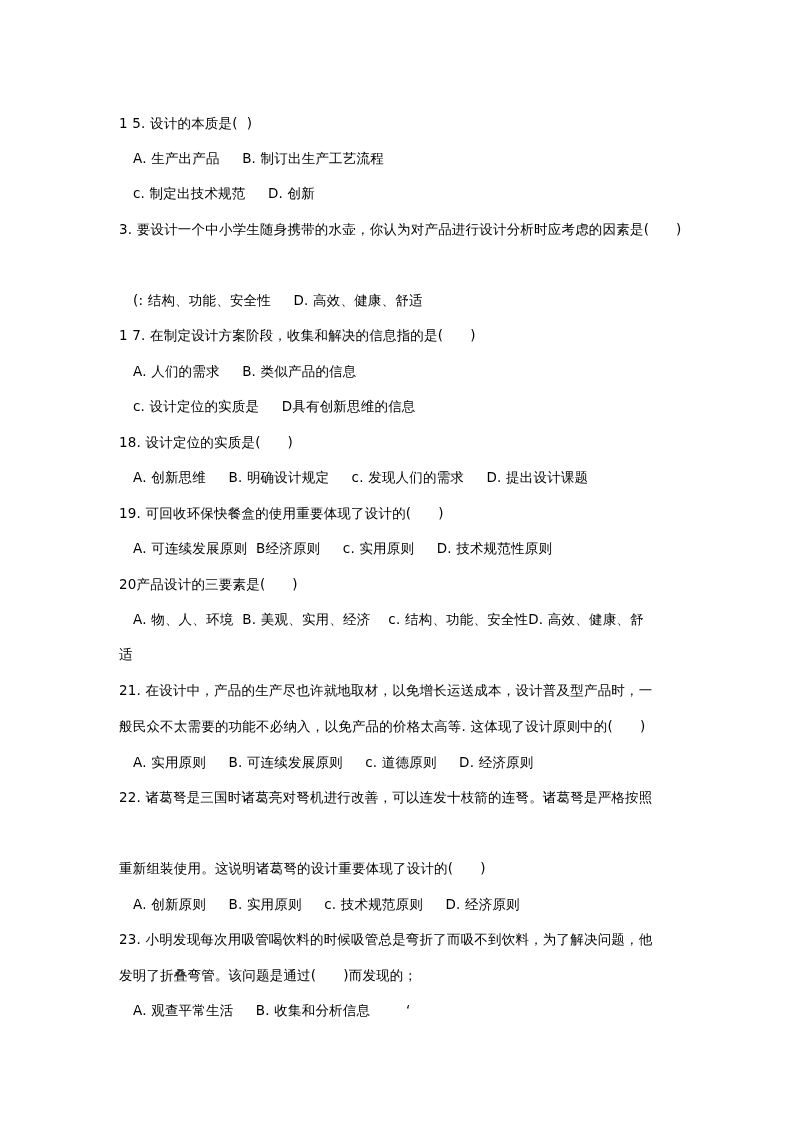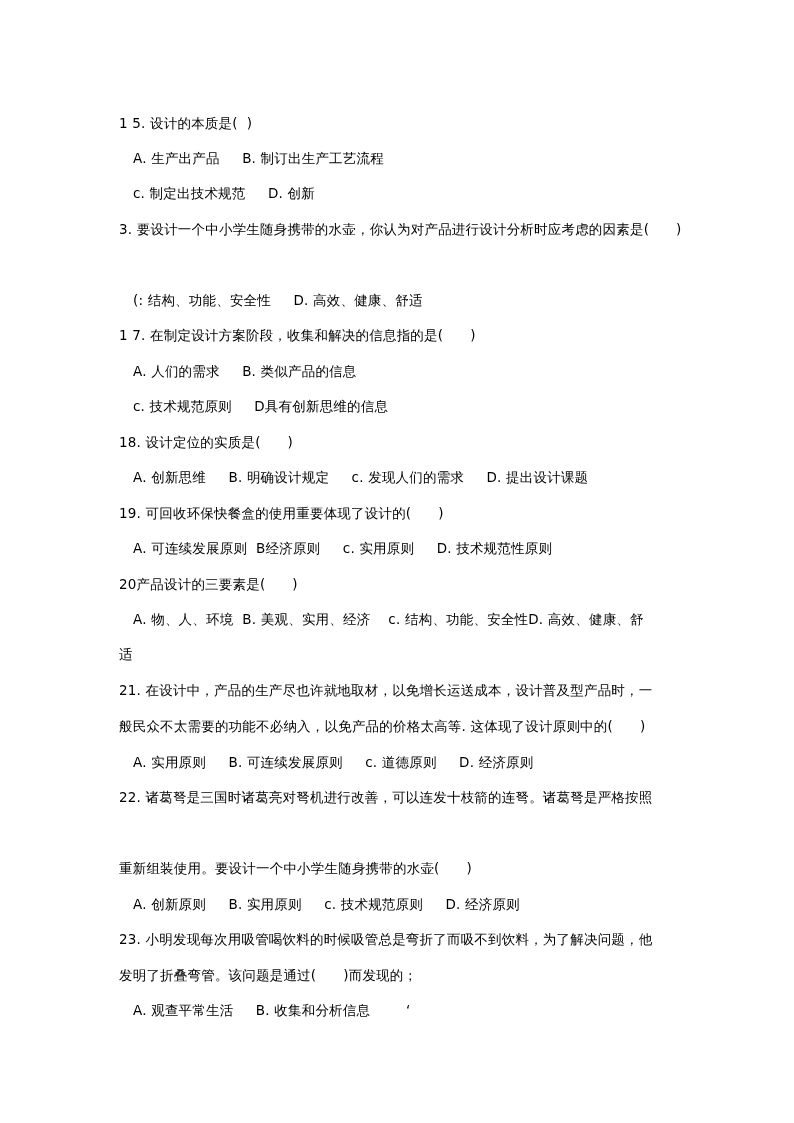--- a/index.html
+++ b/index.html
@@ -45,37 +45,37 @@
 
   <div class="line" style="top:105px">1 5. 设计的本质是(  )</div>
   <div class="line opt" style="top:175px">c. 制定出技术规范     D. 创新</div>
   <div class="line opt" style="top:140px">A. 生产出产品     B. 制订出生产工艺流程</div>
 
   <div class="line" style="top:211px">3. 要设计一个中小学生随身携带的水壶，你认为对产品进行设计分析时应考虑的因素是(      )</div>
   <div class="line opt" style="top:282px">(: 结构、功能、安全性     D. 高效、健康、舒适</div>
 
   <div class="line" style="top:317px">1 7. 在制定设计方案阶段，收集和解决的信息指的是(      )</div>
   <div class="line opt" style="top:353px">A. 人们的需求     B. 类似产品的信息</div>
-  <div class="line opt" style="top:388px">c. 技术规范原则     D具有创新思维的信息</div>
+  <div class="line opt" style="top:388px">c. 设计定位的实质是     D具有创新思维的信息</div>
 
   <div class="line" style="top:424px">18. 设计定位的实质是(      )</div>
   <div class="line opt" style="top:459px">A. 创新思维     B. 明确设计规定     c. 发现人们的需求     D. 提出设计课题</div>
 
   <div class="line" style="top:495px">19. 可回收环保快餐盒的使用重要体现了设计的(      )</div>
   <div class="line opt" style="top:530px">A. 可连续发展原则  B经济原则     c. 实用原则     D. 技术规范性原则</div>
 
   <div class="line" style="top:566px">20产品设计的三要素是(      )</div>
   <div class="line opt" style="top:601px">A. 物、人、环境  B. 美观、实用、经济    c. 结构、功能、安全性D. 高效、健康、舒</div>
   <div class="line cont" style="top:636px">适</div>
 
   <div class="line" style="top:672px">21. 在设计中，产品的生产尽也许就地取材，以免增长运送成本，设计普及型产品时，一</div>
   <div class="line opt" style="top:744px">A. 实用原则     B. 可连续发展原则     c. 道德原则     D. 经济原则</div>
   <div class="line cont" style="top:708px">般民众不太需要的功能不必纳入，以免产品的价格太高等. 这体现了设计原则中的(      )</div>
 
   <div class="line" style="top:779px">22. 诸葛弩是三国时诸葛亮对弩机进行改善，可以连发十枝箭的连弩。诸葛弩是严格按照</div>
-  <div class="line cont" style="top:850px">重新组装使用。要设计一个中小学生随身携带的水壶(      )</div>
+  <div class="line cont" style="top:850px">重新组装使用。这说明诸葛弩的设计重要体现了设计的(      )</div>
   <div class="line opt" style="top:886px">A. 创新原则     B. 实用原则     c. 技术规范原则     D. 经济原则</div>
 
   <div class="line" style="top:921px">23. 小明发现每次用吸管喝饮料的时候吸管总是弯折了而吸不到饮料，为了解决问题，他</div>
   <div class="line opt" style="top:992px">A. 观查平常生活     B. 收集和分析信息        ‘</div>
   <div class="line cont" style="top:957px">发明了折叠弯管。该问题是通过(      )而发现的；</div>
 
 </div>
 
 </body></html>

